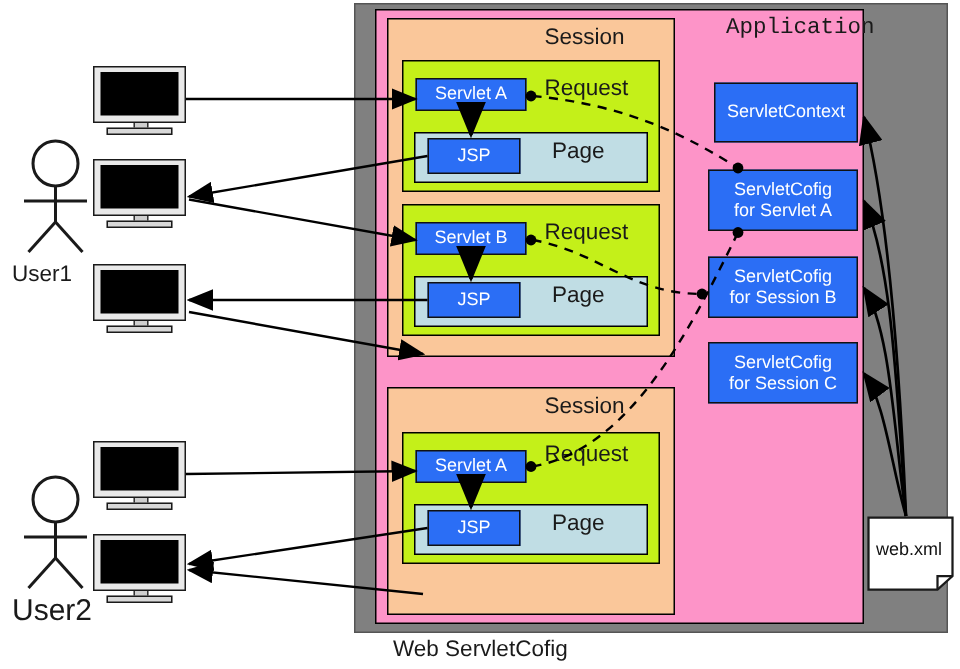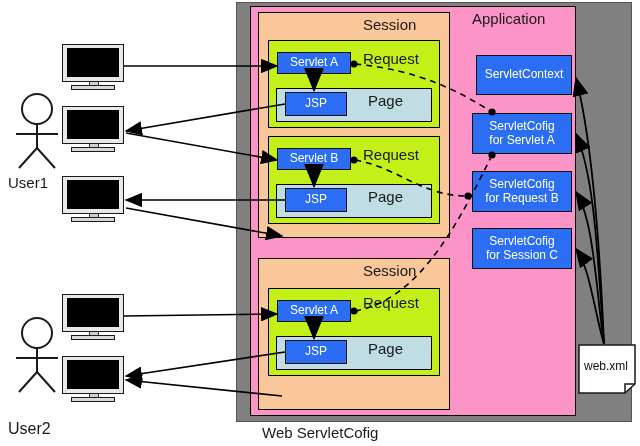--- a/index.html
+++ b/index.html
@@ -32,30 +32,30 @@
   #jsp3{left:285px;top:340px;width:62px;height:24px;}
   #servletcontext{left:476px;top:55px;width:96px;height:40px;font-size:12px;align-items:center;}
   #cfgA{left:472px;top:113px;width:100px;height:41px;}
   #cfgB{left:472px;top:171px;width:100px;height:41px;}
   #cfgC{left:472px;top:228px;width:100px;height:41px;}
   .blue span{display:block;}
   
   .lbl{position:absolute;font-size:15px;color:#1a1a1a;white-space:nowrap;text-align:right;}
   #lbl-session1{left:363px;top:16px;}
   #lbl-session2{left:363px;top:262px;}
-  #lbl-application{left:472px;top:10px;}
+  #lbl-application{left:484px;top:10px;font-family:Liberation Mono, monospace;}
   #lbl-req1{left:363px;top:50px;}
   #lbl-req2{left:363px;top:146px;}
   #lbl-req3{left:363px;top:294px;}
   #lbl-page1{left:368px;top:92px;}
   #lbl-page2{left:368px;top:188px;}
   #lbl-page3{left:368px;top:340px;}
   #lbl-webapp{left:262px;top:424px;font-size:15px;}
   #lbl-user1{left:8px;top:174px;font-size:15px;}
-  #lbl-user2{left:8px;top:396px;font-size:16px;margin-top:24px;}
+  #lbl-user2{left:8px;top:396px;font-size:20px;}
   
   .monitor{position:absolute;width:62px;height:46px;}
   .mon-bezel{position:absolute;left:0;top:0;width:62px;height:38px;background:#e9e9e9;border:1px solid #1a1a1a;box-sizing:border-box;}
   .mon-screen{position:absolute;left:5px;top:4px;width:52px;height:29px;background:#000;}
   .mon-neck{position:absolute;left:27px;top:38px;width:8px;height:4px;background:#cfcfcf;border-left:1px solid #333;border-right:1px solid #333;}
   .mon-base{position:absolute;left:9px;top:41px;width:44px;height:5px;background:#d8d8d8;border:1px solid #1a1a1a;box-sizing:border-box;}
   #mon1{left:62px;top:44px;}
   #mon2{left:62px;top:106px;}
   #mon3{left:62px;top:176px;}
   #mon4{left:62px;top:294px;}
@@ -108,21 +108,21 @@
 </div>
 <div class="layer blue" id="cfgA">
   <div>
     <span>ServletCofig</span>
     <span>for Servlet A</span>
   </div>
 </div>
 <div class="layer blue" id="cfgB">
   <div>
     <span>ServletCofig</span>
-    <span>for Request B</span>
+    <span>for Session B</span>
   </div>
 </div>
 <div class="layer blue" id="cfgC">
   <div>
     <span>ServletCofig</span>
     <span>for Session C</span>
   </div>
 </div>
 
 <div class="lbl" id="lbl-session1">Session</div>

